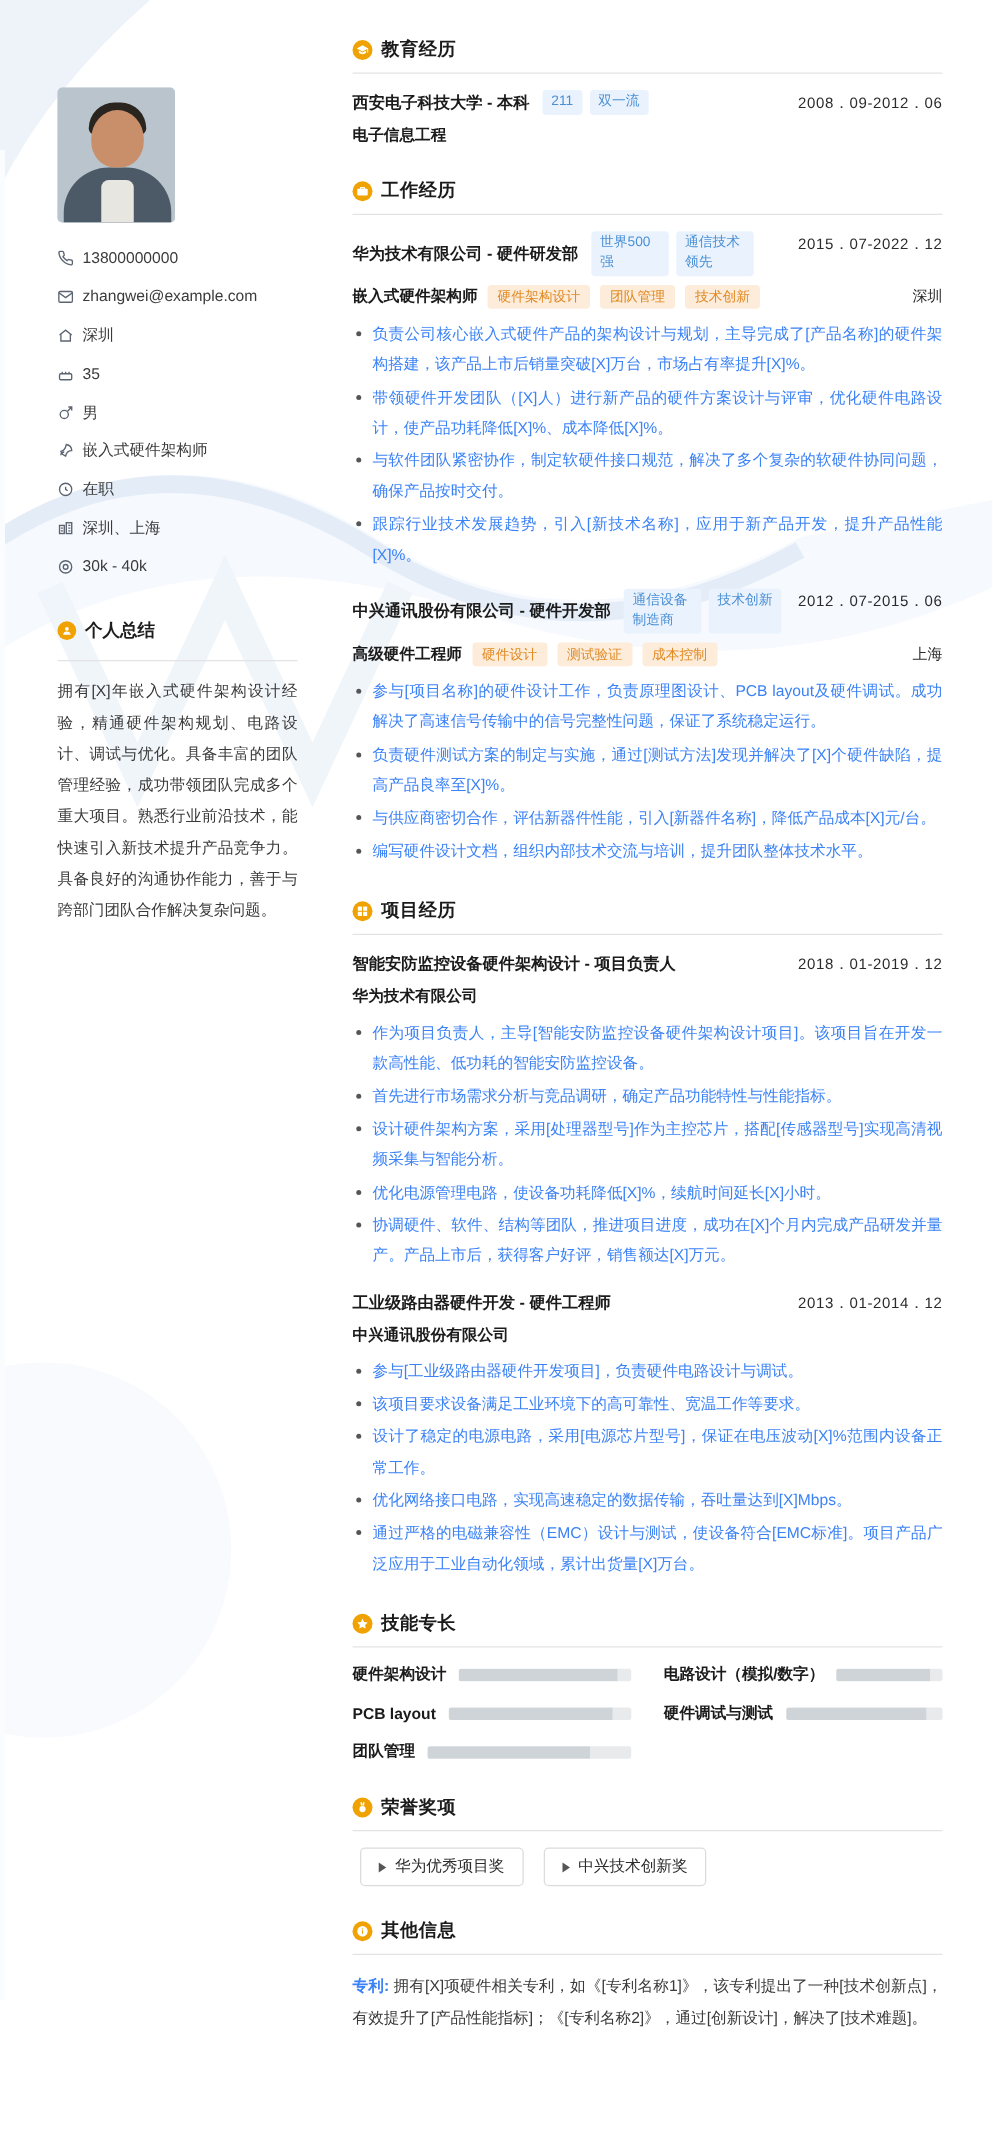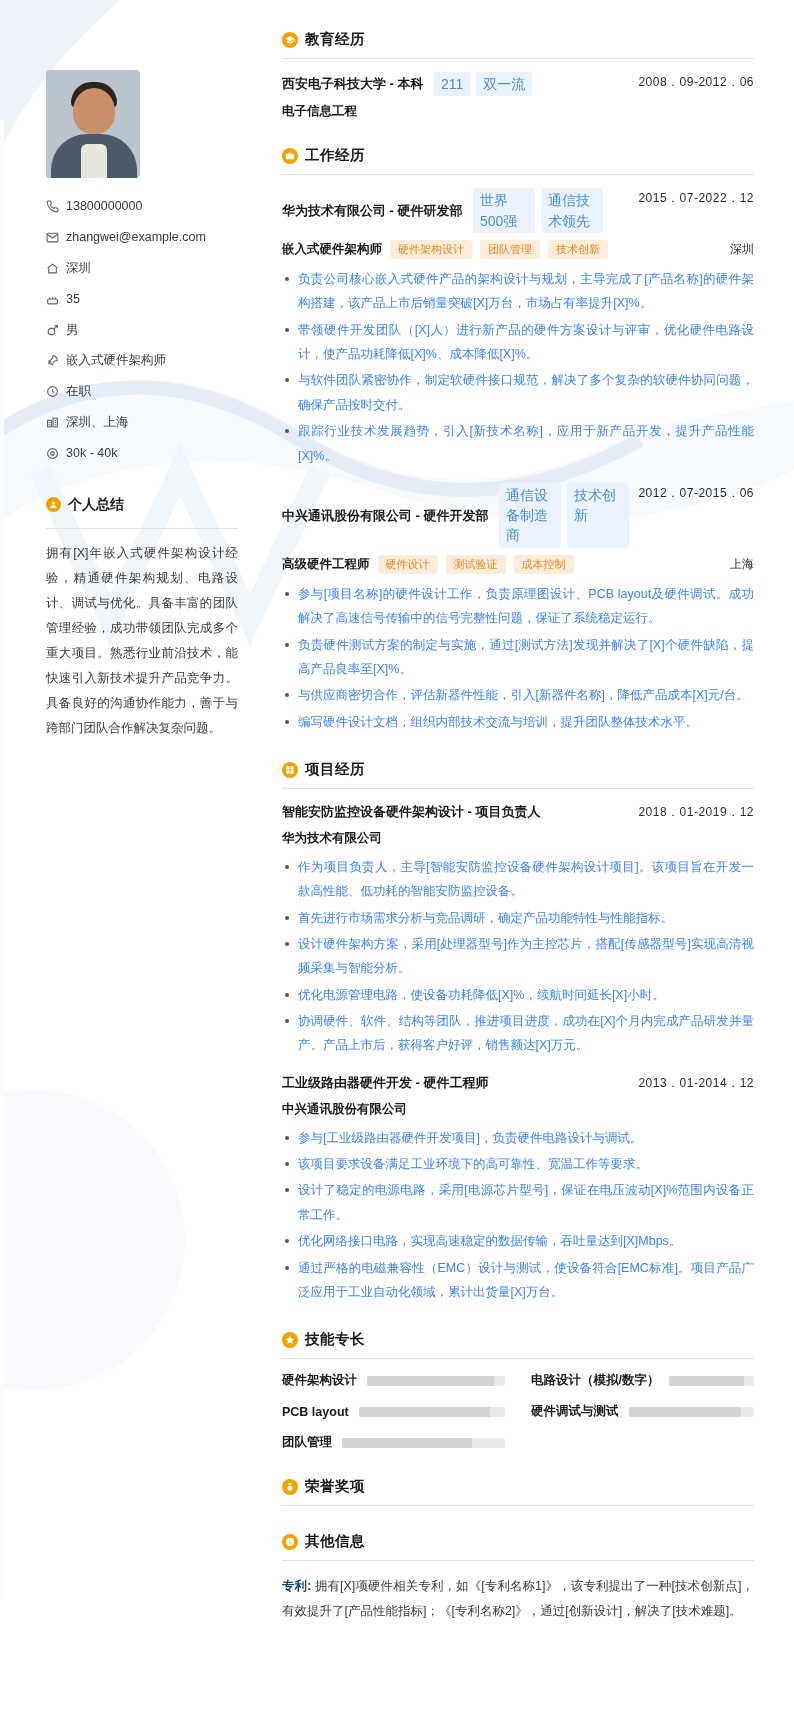--- a/index.html
+++ b/index.html
@@ -194,21 +194,21 @@
   .entry-date {
     flex: 0 0 auto;
     font-size: 12px;
     color: #2b2b2b;
     white-space: nowrap;
     padding-top: 2px;
     letter-spacing: .5px;
   }
   .tags { display: inline-flex; flex-wrap: wrap; gap: 6px; vertical-align: middle; margin-left: 6px; }
   .tag {
-    font-size: 14px;
+    font-size: 11px;
     line-height: 1.45;
     padding: 2px 7px;
     border-radius: 3px;
     background: #eaf3fd;
     color: #4a8fd4;
     max-width: 62px;
     display: inline-block;
   }
   .tag.wide { max-width: none; }
   .subtitle-line {
@@ -323,21 +323,21 @@
     background: #fff;
   }
   .honor .tri {
     width: 0; height: 0;
     border-left: 6px solid #555;
     border-top: 4px solid transparent;
     border-bottom: 4px solid transparent;
   }
 
   .other-block { font-size: 12.5px; line-height: 2.0; color: #3a3a3a; text-align: justify; }
-  .other-block b { color: #0c4a6e; }
+  .other-block b { color: #3b82f6; }
 </style>
 </head>
 <body>
 
 <div class="page">
 
   <div class="bg-deco">
     <svg width="794" height="1720" viewBox="0 0 794 1720">
       <path d="M0 0 L120 0 Q40 70 0 150 Z" fill="#eef3f9"></path>
       <path d="M0 430 Q140 330 300 430 T640 430 L794 400 L794 470 Q600 560 380 490 T0 520 Z" fill="#f4f8fc" opacity="0.8"></path>
@@ -653,20 +653,30 @@
         <span class="badge">
           <svg width="10" height="10" viewBox="0 0 24 24" fill="#fff">
               <circle cx="12" cy="15" r="6"></circle>
               <path d="M8 2h3l1 6H9zM13 2h3l-1 6h-3z"></path>
             </svg>
         </span>
         <h2>荣誉奖项</h2>
       </div>
       <div class="section-rule"></div>
 
+      <div class="honors">
+        <span class="honor">
+          <span class="tri"></span>
+          <span>华为优秀项目奖</span>
+        </span>
+        <span class="honor">
+          <span class="tri"></span>
+          <span>中兴技术创新奖</span>
+        </span>
+      </div>
     </section>
 
     <section class="section">
       <div class="section-head">
         <span class="badge">
           <svg width="10" height="10" viewBox="0 0 24 24" fill="#fff">
               <circle cx="12" cy="12" r="10"></circle>
               <rect x="11" y="10" width="2" height="7" fill="#f0a202"></rect>
               <rect x="11" y="6.5" width="2" height="2" fill="#f0a202"></rect>
             </svg>

